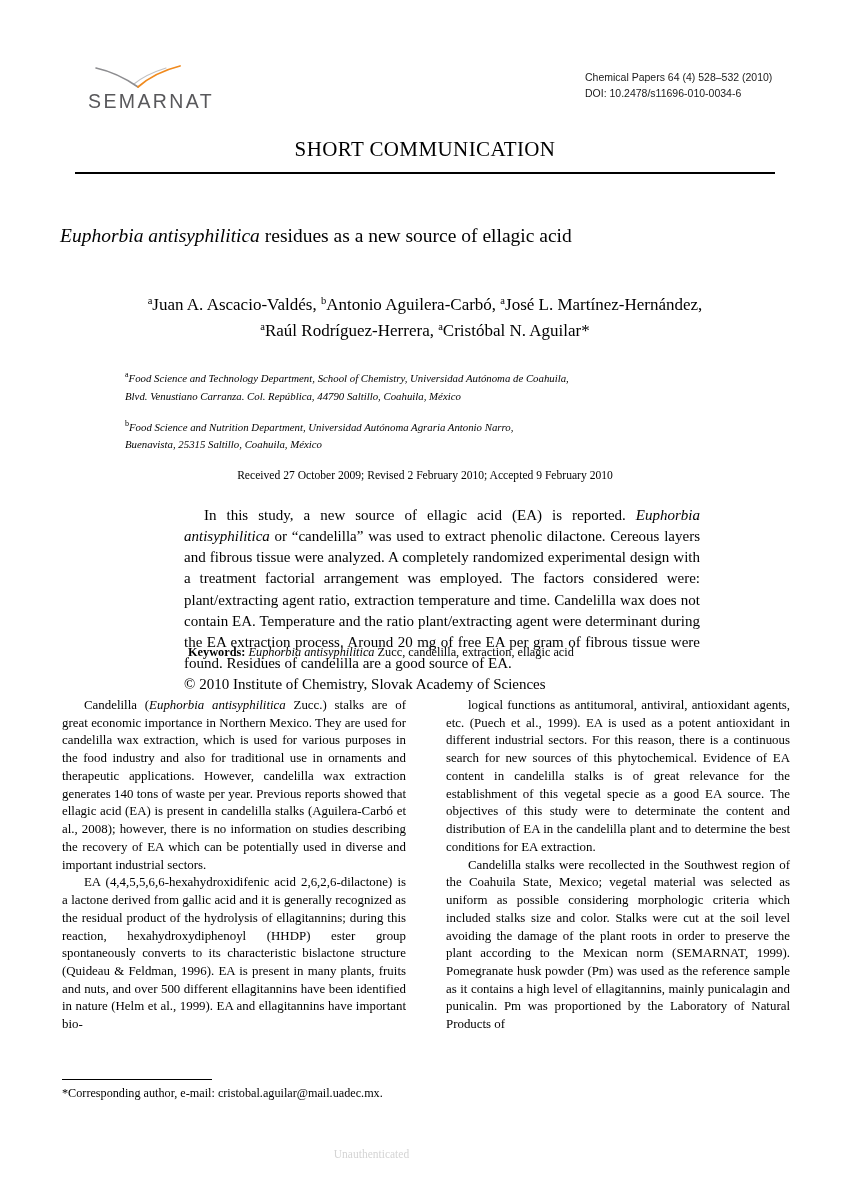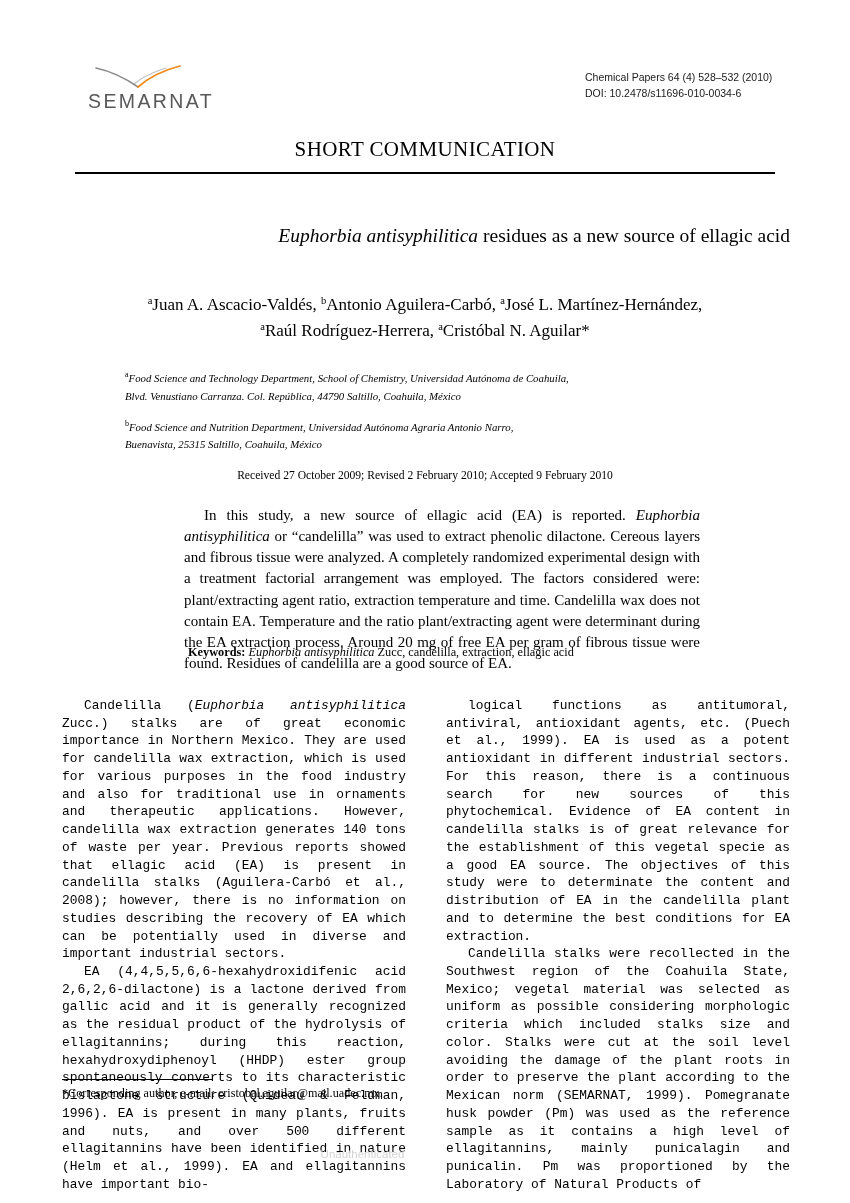--- a/index.html
+++ b/index.html
@@ -75,21 +75,21 @@
     height: 2.2px;
     background: #000;
   }
 
   
   .title {
     position: absolute;
     top: 223px;
     left: 60px;
     width: 730px;
-    text-align: right;
+    text-align: left;
     font-size: 19.5px;
     line-height: 1.35;
   }
   .title i { font-style: italic; }
 
   
   .authors {
     position: absolute;
     top: 292px;
     left: 75px;
@@ -156,21 +156,20 @@
     width: 728px;
     height: 370px;
   }
   .col {
     position: absolute;
     top: 0;
     width: 344px;
     font-size: 12.9px;
     line-height: 1.375;
     text-align: justify;
-    font-family: Liberation Mono, monospace;
   }
   .col.left { left: 0; }
   .col.right { left: 384px; }
   .col p { margin: 0; text-indent: 22px; }
   .col i { font-style: italic; }
 
   
   .foot-rule {
     position: absolute;
     top: 1079px;
@@ -187,24 +186,25 @@
     font-size: 12.2px;
   }
 
   
   .watermark {
     position: absolute;
     top: 1146px;
     left: 0;
     width: 725px;
     text-align: center;
-    font-family: Liberation Sans, sans-serif;
+    font-family: Liberation Serif, serif;
     font-size: 11.5px;
     color: #d4d4d4;
     line-height: 1.5;
+    padding-left: 9px;
   }
 </style>
 </head>
 <body>
 
 <div id="page">
 
   <div class="header-row">
     <div class="logo">
       <svg width="130" height="30" viewBox="0 0 130 30">
@@ -238,20 +238,21 @@
     <div class="affil-block">
       <sup>b</sup><span>Food Science and Nutrition Department, Universidad Autónoma Agraria Antonio Narro,</span><br>
       <span>Buenavista, 25315 Saltillo, Coahuila, México</span>
     </div>
   </div>
 
   <div class="dates">Received 27 October 2009; Revised 2 February 2010; Accepted 9 February 2010</div>
 
   <div class="abstract">
     <p><span>In this study, a new source of ellagic acid (EA) is reported. </span><i>Euphorbia antisyphilitica</i><span> or “candelilla” was used to extract phenolic dilactone. Cereous layers and fibrous tissue were analyzed. A completely randomized experimental design with a treatment factorial arrangement was employed. The factors considered were: plant/extracting agent ratio, extraction temperature and time. Candelilla wax does not contain EA. Temperature and the ratio plant/extracting agent were determinant during the EA extraction process. Around 20 mg of free EA per gram of fibrous tissue were found. Residues of candelilla are a good source of EA.</span></p>
+    <p class="copy">© 2010 Institute of Chemistry, Slovak Academy of Sciences</p>
   </div>
 
   <div class="keywords"><b>Keywords:</b> <i>Euphorbia antisyphilitica</i><span> Zucc, candelilla, extraction, ellagic acid</span></div>
 
   <div class="body-cols">
     <div class="col left">
       <p><span>Candelilla (</span><i>Euphorbia antisyphilitica</i><span> Zucc.) stalks are of great economic importance in Northern Mexico. They are used for candelilla wax extraction, which is used for various purposes in the food industry and also for traditional use in ornaments and therapeutic applications. However, candelilla wax extraction generates 140 tons of waste per year. Previous reports showed that ellagic acid (EA) is present in candelilla stalks (Aguilera-Carbó et al., 2008); however, there is no information on studies describing the recovery of EA which can be potentially used in diverse and important industrial sectors.</span></p>
       <p>EA (4,4,5,5,6,6-hexahydroxidifenic acid 2,6,2,6-dilactone) is a lactone derived from gallic acid and it is generally recognized as the residual product of the hydrolysis of ellagitannins; during this reaction, hexahydroxydiphenoyl (HHDP) ester group spontaneously converts to its characteristic bislactone structure (Quideau &amp; Feldman, 1996). EA is present in many plants, fruits and nuts, and over 500 different ellagitannins have been identified in nature (Helm et al., 1999). EA and ellagitannins have important bio-</p>
     </div>
     <div class="col right">

